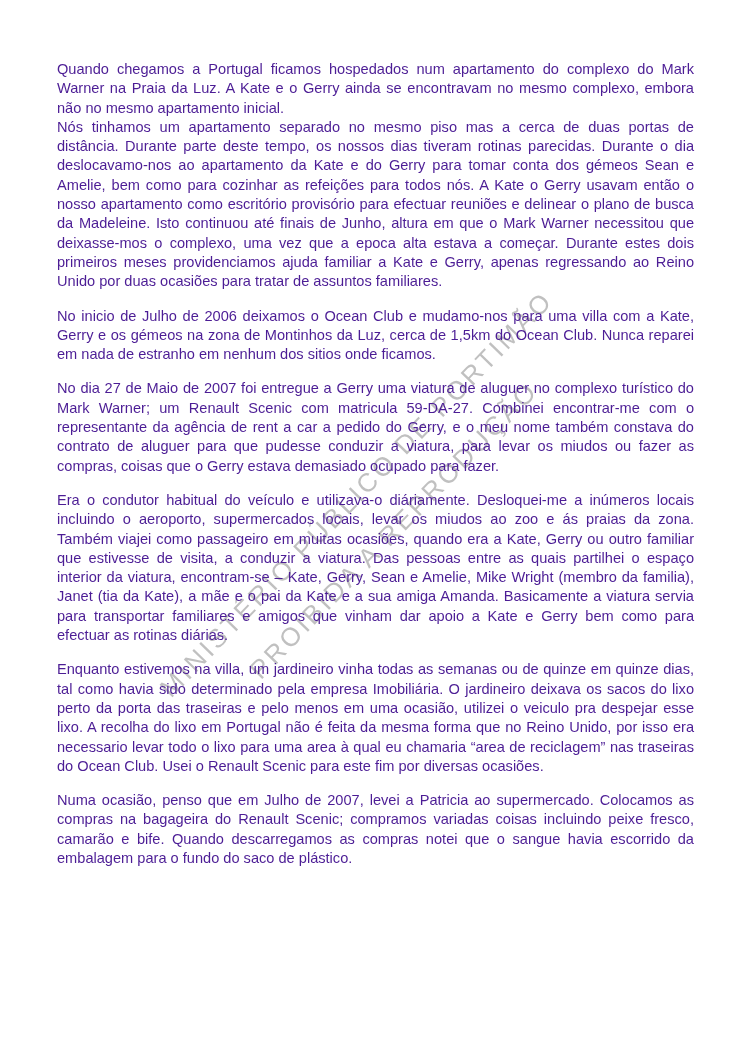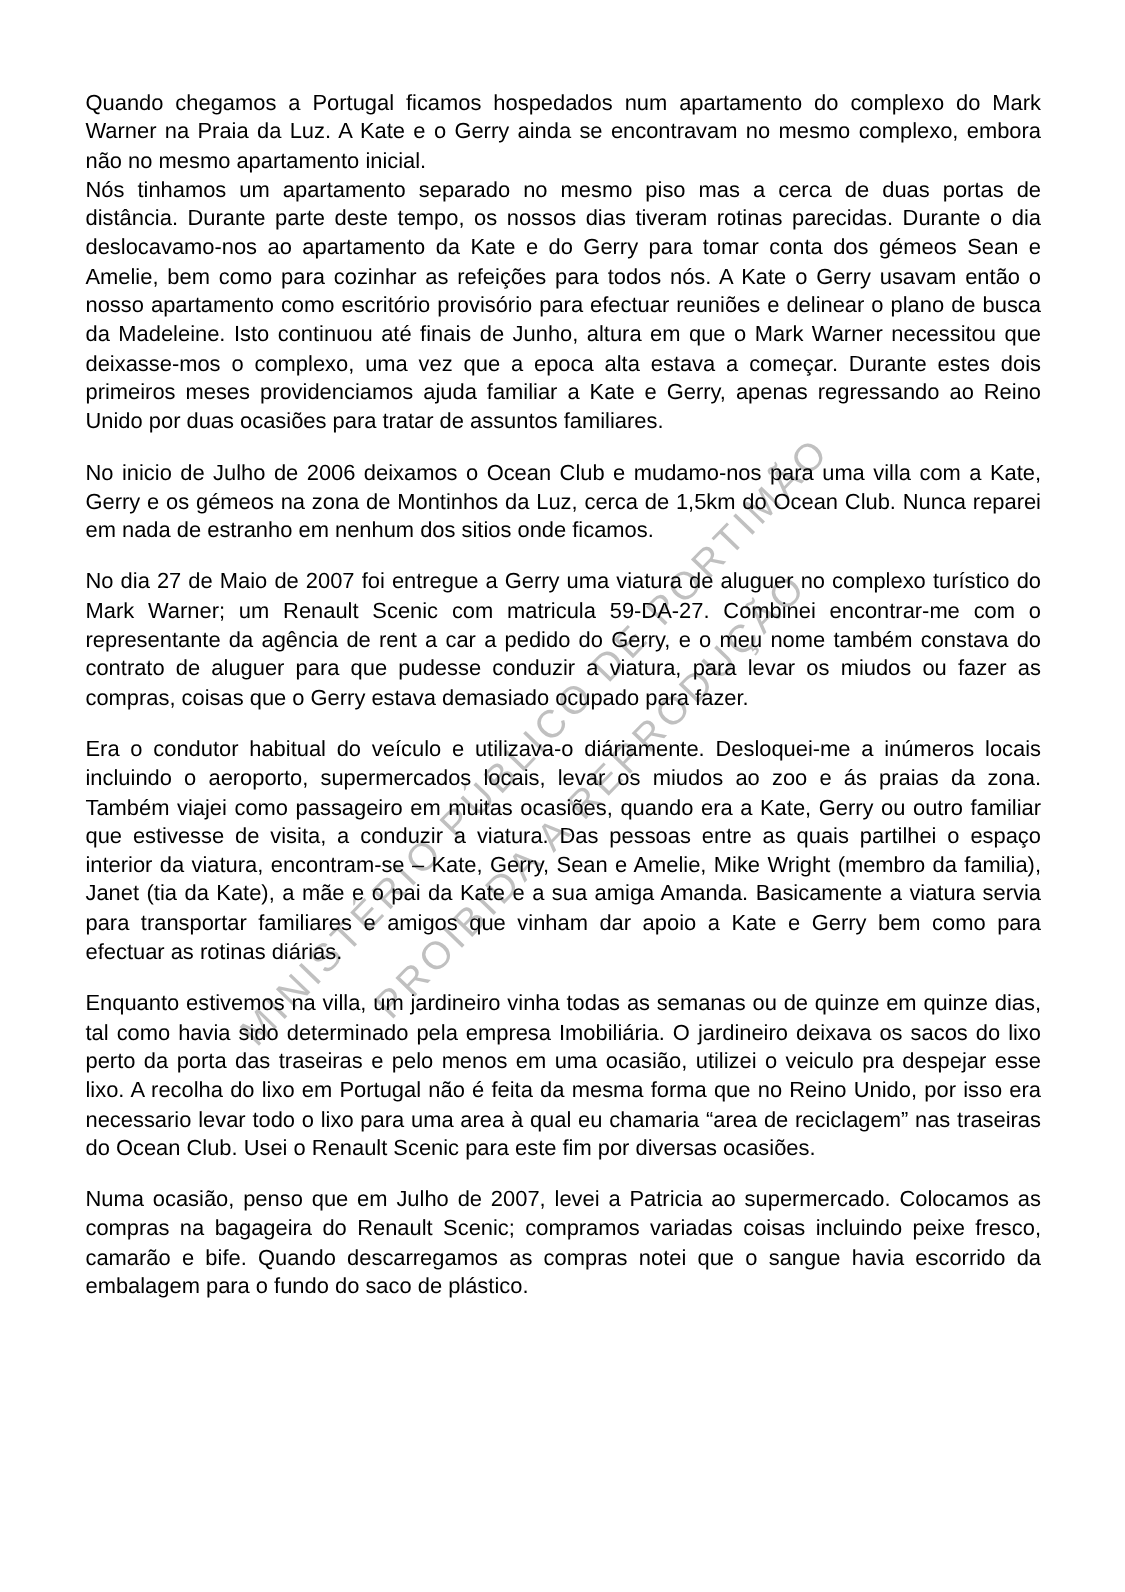--- a/index.html
+++ b/index.html
@@ -32,21 +32,21 @@
     z-index: 1;
     pointer-events: none;
     user-select: none;
   }
   .text-block {
     position: absolute;
     left: 57px;
     top: 60px;
     width: 637px;
     z-index: 2;
-    color: #000000;
+    color: #4c1d95;
     font-size: 14.6px;
     line-height: 19.3px;
     text-align: justify;
   }
   .text-block p {
     margin: 0 0 15px 0;
   }
   .text-block p.no-gap {
     margin-bottom: 0;
   }

